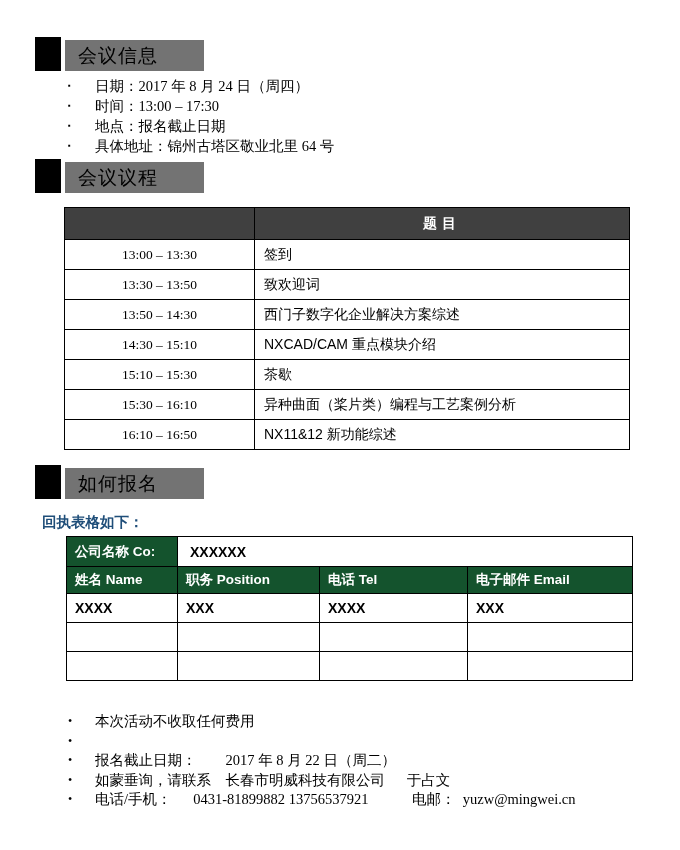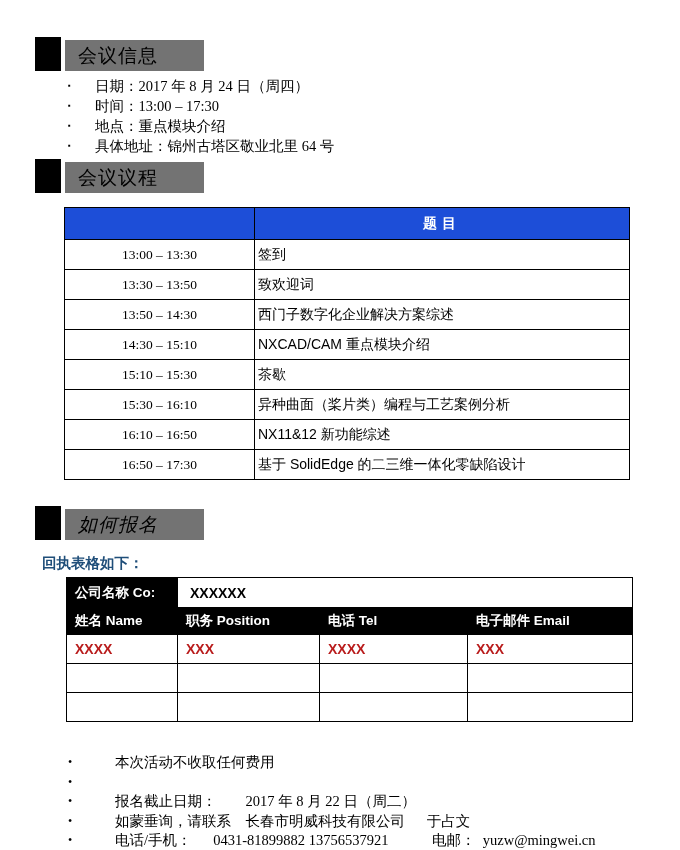--- a/index.html
+++ b/index.html
@@ -38,68 +38,68 @@
 
   
   .agenda-table {
     margin: 14px 0 0 64px;
     border-collapse: collapse;
     width: 566px;
     table-layout: fixed;
   }
   .agenda-table th, .agenda-table td { border: 1.6px solid #000; }
   .agenda-col-time { width: 190px; }
-  .agenda-head-row th { background: #1d4ed8; height: 29px; }
+  .agenda-head-row th { background: #404040; height: 29px; }
   .topic-th {
     color: #fff; font-weight: bold; font-size: 14px;
     letter-spacing: 5px; text-align: center;
   }
   .agenda-time {
     height: 27px; text-align: center;
     font-family: "Liberation Serif", serif; font-size: 13.5px;
   }
-  .agenda-topic { font-size: 14px; padding-left: 3px; }
-
-  
-  .gap-signup { margin-top: 26px; font-style: italic; }
+  .agenda-topic { font-size: 14px; padding-left: 9px; }
+
+  
+  .gap-signup { margin-top: 15px; }
   .form-intro {
     margin: 14px 0 4px 42px;
     color: #1F4E79; font-weight: bold;
     font-family: "Liberation Serif", serif;
     font-size: 14.5px;
   }
 
   
   .reg-table {
     margin-left: 66px;
     border-collapse: collapse;
     width: 566px;
     table-layout: fixed;
   }
   .reg-table td { border: 1.6px solid #000; overflow: hidden; }
   .reg-col-1 { width: 111px; } .reg-col-2 { width: 142px; }
   .reg-col-3 { width: 148px; } .reg-col-4 { width: 165px; }
   .reg-blue {
-    background: #000000; color: #fff;
+    background: #14532d; color: #fff;
     font-weight: bold; font-size: 13.5px; padding-left: 8px;
   }
   .reg-company-row td { height: 27px; }
   .company-value { font-weight: bold; font-size: 14px; padding-left: 12px; margin-top: 48px; }
   .reg-head-row td { height: 24px; margin-left: 36px; }
   .reg-data-row td { height: 26px; padding-left: 8px; }
-  .reg-value { color: #b91c1c; font-weight: bold; font-size: 14px; }
+  .reg-value { color: #000000; font-weight: bold; font-size: 14px; }
 
   
   .footer-list { list-style: none; margin: 31px 0 0 68px; padding: 0; }
   .footer-item {
     display: flex; line-height: 19.5px;
     font-family: "Liberation Serif", serif;
     font-size: 14.5px;
   }
-  .item-text.pre { white-space: pre-wrap; margin-left: 20px; }
+  .item-text.pre { white-space: pre-wrap; }
 </style>
 </head>
 <body>
 
 <div class="page">
 
   <div class="section-header">
     <div class="black-square"></div>
     <div class="title-box">会议信息</div>
   </div>
@@ -111,21 +111,21 @@
         <span class="item-text">日期：2017 年 8 月 24 日（周四）</span>
       </li>
 
       <li class="info-item">
         <span class="marker sq">▪</span>
         <span class="item-text">时间：13:00 – 17:30</span>
       </li>
 
       <li class="info-item">
         <span class="marker sq">▪</span>
-        <span class="item-text">地点：重点模块介绍</span>
+        <span class="item-text">地点：报名截止日期</span>
       </li>
 
       <li class="info-item">
         <span class="marker sq">▪</span>
         <span class="item-text">具体地址：锦州古塔区敬业北里 64 号</span>
       </li>
     </ul>
 
   <div class="section-header" style="margin-top:3px;">
     <div class="black-square"></div>
@@ -173,24 +173,20 @@
         <tr class="agenda-row">
           <td class="agenda-time">15:30 – 16:10</td>
           <td class="agenda-topic">异种曲面（桨片类）编程与工艺案例分析</td>
         </tr>
 
         <tr class="agenda-row">
           <td class="agenda-time">16:10 – 16:50</td>
           <td class="agenda-topic">NX11&amp;12 新功能综述</td>
         </tr>
 
-        <tr class="agenda-row">
-          <td class="agenda-time">16:50 – 17:30</td>
-          <td class="agenda-topic">基于 SolidEdge 的二三维一体化零缺陷设计</td>
-        </tr>
       </tbody>
   </table>
 
   <div class="section-header gap-signup">
     <div class="black-square"></div>
     <div class="title-box">如何报名</div>
   </div>
 
   <div class="form-intro">回执表格如下：</div>
 

